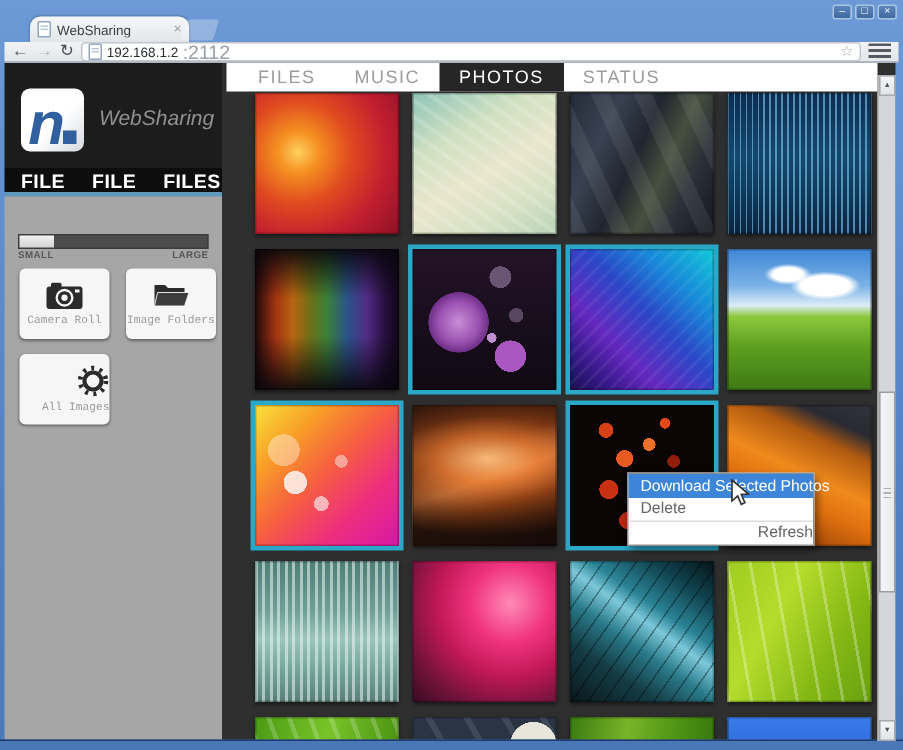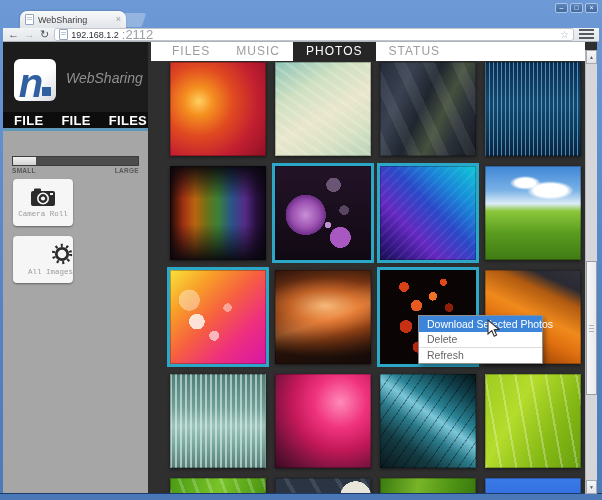--- a/index.html
+++ b/index.html
@@ -88,21 +88,21 @@
   .sb-btn{position:absolute;left:0;right:0;height:14px;background:linear-gradient(#f5f6f7,#e2e4e8);border:1px solid #a8aaae;box-sizing:border-box;color:#55585e;font-size:5px;line-height:12px;text-align:center;}
   .sb-up{top:0;}
   .sb-down{bottom:0;}
   .sb-thumb{position:absolute;left:0;right:0;top:211px;height:134px;background:linear-gradient(90deg,#f6f6f7,#e8eaec);border:1px solid #9a9ca0;box-sizing:border-box;}
   .sb-thumb::after{content:'';position:absolute;left:2px;right:2px;top:63px;height:7px;background:repeating-linear-gradient(180deg,#b0b2b6 0 1px,transparent 1px 3px);}
 
   
   .context-menu{position:absolute;left:270px;top:273px;width:123px;background:#fff;border:1px solid #8e8e8e;box-shadow:2px 3px 5px rgba(0,0,0,.4);z-index:10;}
   .cm-item{height:15px;line-height:15px;font-size:10.5px;color:#666;padding-left:8px;white-space:nowrap;}
   .cm-item.hl{background:#3d85d8;color:#fff;height:16px;line-height:16px;}
-  .cm-item.sep{border-top:1px solid #dcdcdc;}
+  .cm-item.sep{border-top:1px solid #dcdcdc;text-align:right;}
 
   .cursor{position:absolute;left:339px;top:277px;z-index:11;}
 </style>
 </head>
 <body>
 
 <div class="window">
 
   <div class="titlebar">
     <div class="browser-tab">
@@ -161,20 +161,27 @@
           <svg viewBox="0 0 26 20" width="26" height="20">
             <rect x="1" y="4" width="24" height="15" rx="2" fill="#2b2b2b"></rect>
             <rect x="4" y="1.5" width="7" height="4" rx="1" fill="#2b2b2b"></rect>
             <circle cx="13" cy="11.5" r="5.2" fill="#2b2b2b" stroke="#f6f6f6" stroke-width="1.6"></circle>
             <circle cx="13" cy="11.5" r="2.1" fill="#f6f6f6"></circle>
             <rect x="20" y="6" width="3" height="2" fill="#f6f6f6"></rect>
           </svg>
           <span class="lbl">Camera Roll</span>
         </div>
 
+        <div class="s-btn s-btn2">
+          <svg viewBox="0 0 26 20" width="26" height="20">
+            <path d="M2,3 h7 l2,2 h11 v12 h-20 z" fill="#2b2b2b"></path>
+            <path d="M4,8 h21 l-3,9 h-20 z" fill="#3c3c3c" stroke="#f6f6f6" stroke-width="0.6"></path>
+          </svg>
+          <span class="lbl">Image Folders</span>
+        </div>
 
         <div class="s-btn s-btn3">
           <svg viewBox="0 0 24 24" width="22" height="22">
             <circle cx="12" cy="12" r="6.2" fill="none" stroke="#2b2b2b" stroke-width="3"></circle>
             <circle cx="12" cy="12" r="9.4" fill="none" stroke="#2b2b2b" stroke-width="3.4" stroke-dasharray="2.2 3.9"></circle>
           </svg>
           <span class="lbl">All Images</span>
         </div>
       </div>
     </div>

